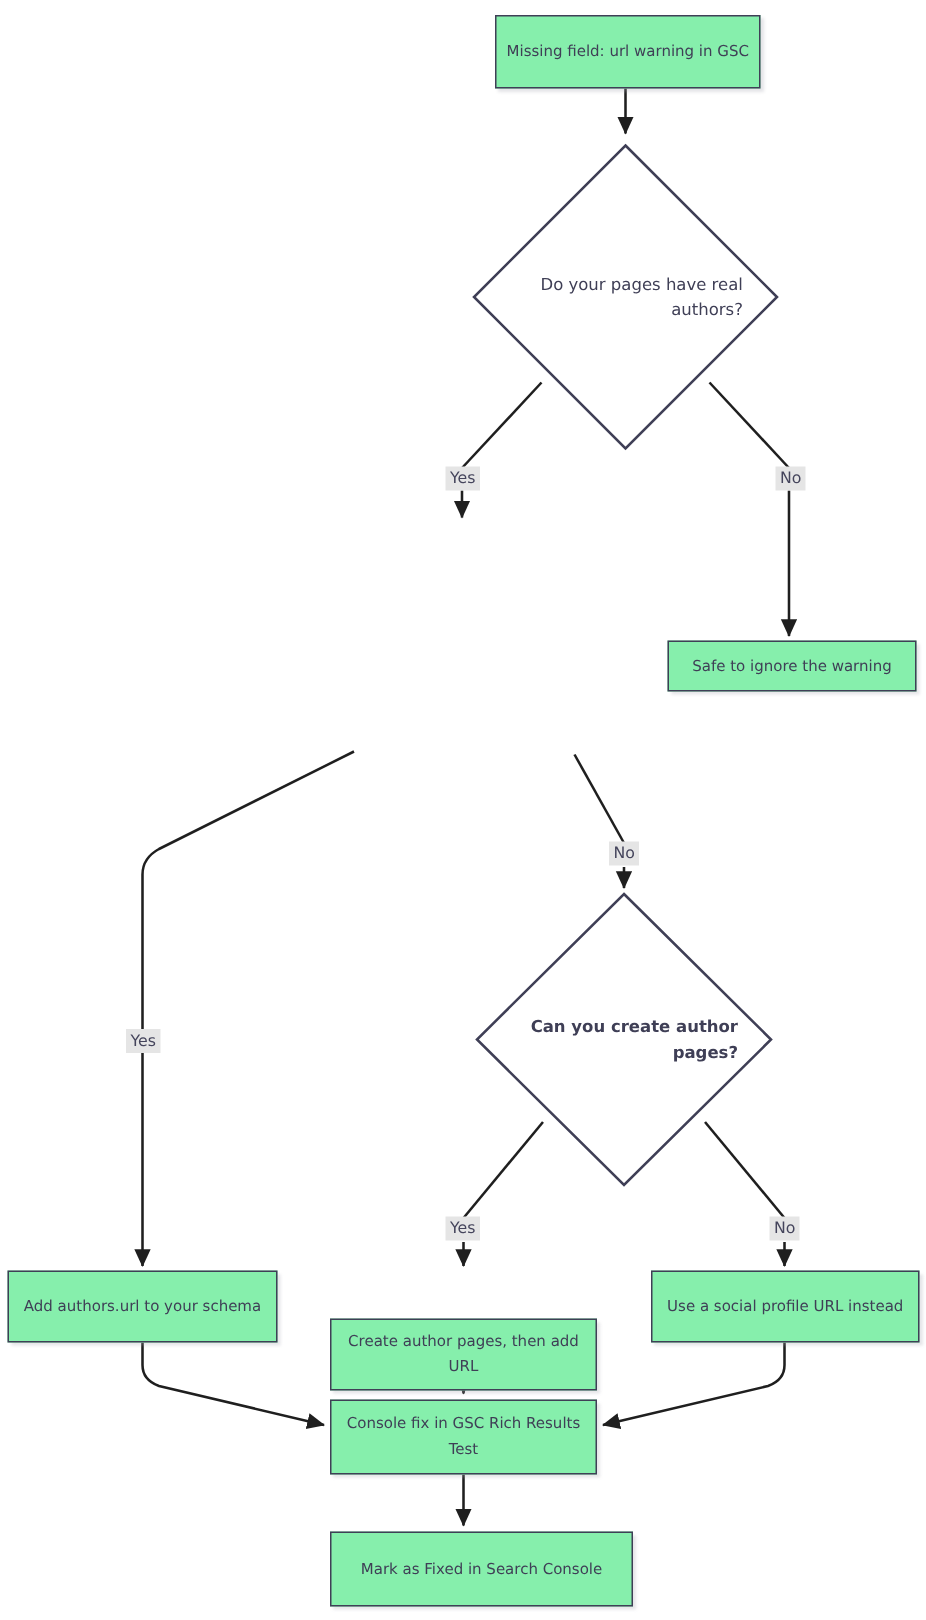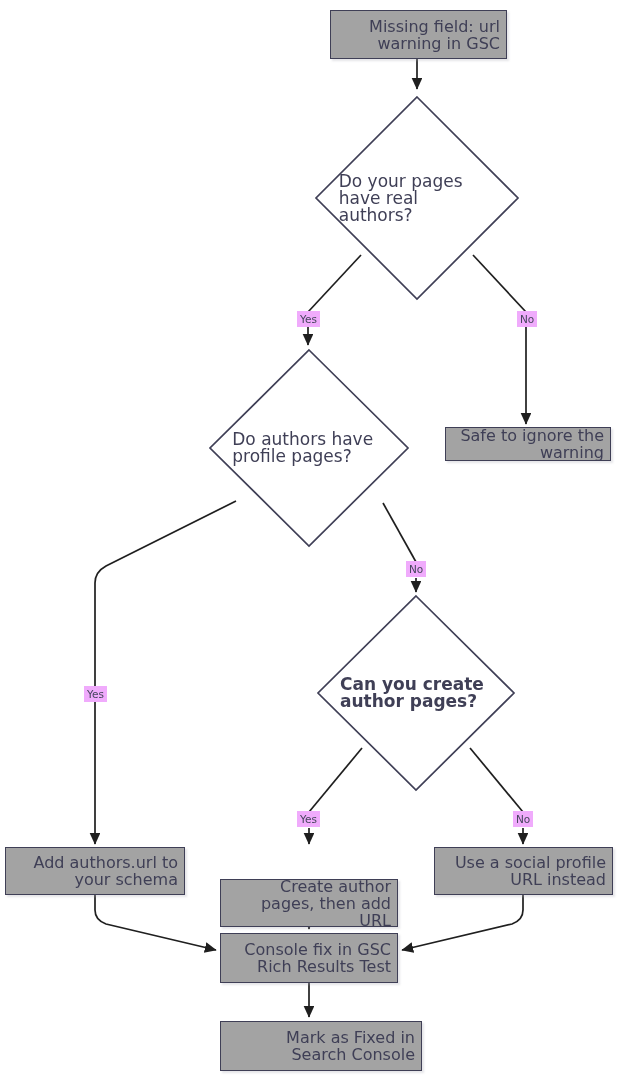--- a/index.html
+++ b/index.html
@@ -26,25 +26,25 @@
     left: 0;
     top: 0;
     width: 617px;
     height: 1080px;
     display: block;
   }
   .node-box {
     position: absolute;
     box-sizing: border-box;
     border: 1.6px solid #3f3f56;
-    background: #a3a3a3;
+    background: #86efac;
     color: #3f3f56;
-    font-size: 16px;
+    font-size: 10px;
     line-height: 17px;
-    text-align: right;
+    text-align: center;
     display: flex;
     align-items: center;
     justify-content: center;
     padding: 2px 6px;
     box-shadow: 2px 2px 2px rgba(170,170,180,0.30);
   }
   .node-diamond {
     position: absolute;
     box-sizing: border-box;
   }
@@ -53,28 +53,28 @@
     left: 0; top: 0;
     width: 100%;
     height: 100%;
   }
   .node-diamond .dia-label {
     position: absolute;
     left: 12%;
     top: 50%;
     width: 76%;
     transform: translateY(-50%);
-    text-align: left;
+    text-align: right;
     color: #3f3f56;
-    font-size: 17px;
+    font-size: 11px;
     line-height: 17px;
   }
   .edge-label {
     position: absolute;
-    background: #f0abfc;
+    background: #e5e5e5;
     color: #45455c;
     font-size: 10.5px;
     line-height: 14px;
     padding: 1px 3px;
     white-space: nowrap;
     box-sizing: border-box;
   }
 </style>
 </head>
 <body>
@@ -123,26 +123,20 @@
     <span>Missing field: url warning in GSC</span>
   </div>
 
   <div class="node-diamond" style="left:314px; top:95px; width:206px; height:206px;">
     <svg class="dia-shape" viewBox="0 0 206 206" preserveAspectRatio="none">
       <polygon points="103,2 204,103 103,204 2,103" fill="#ffffff" stroke="#3f3f56" stroke-width="1.7"></polygon>
     </svg>
     <div class="dia-label">Do your pages have real authors?</div>
   </div>
 
-  <div class="node-diamond" style="left:208px; top:348px; width:202px; height:200px;">
-    <svg class="dia-shape" viewBox="0 0 202 200" preserveAspectRatio="none">
-      <polygon points="101,2 200,100 101,198 2,100" fill="#ffffff" stroke="#3f3f56" stroke-width="1.7"></polygon>
-    </svg>
-    <div class="dia-label">Do authors have profile pages?</div>
-  </div>
 
   <div class="node-box" style="left:445px; top:427px; width:166px; height:34px;">
     <span>Safe to ignore the warning</span>
   </div>
 
   <div class="node-diamond" style="left:316px; top:594px; width:200px; height:198px;font-weight:bold;">
     <svg class="dia-shape" viewBox="0 0 200 198" preserveAspectRatio="none">
       <polygon points="100,2 198,99 100,196 2,99" fill="#ffffff" stroke="#3f3f56" stroke-width="1.7"></polygon>
     </svg>
     <div class="dia-label">Can you create author pages?</div>

